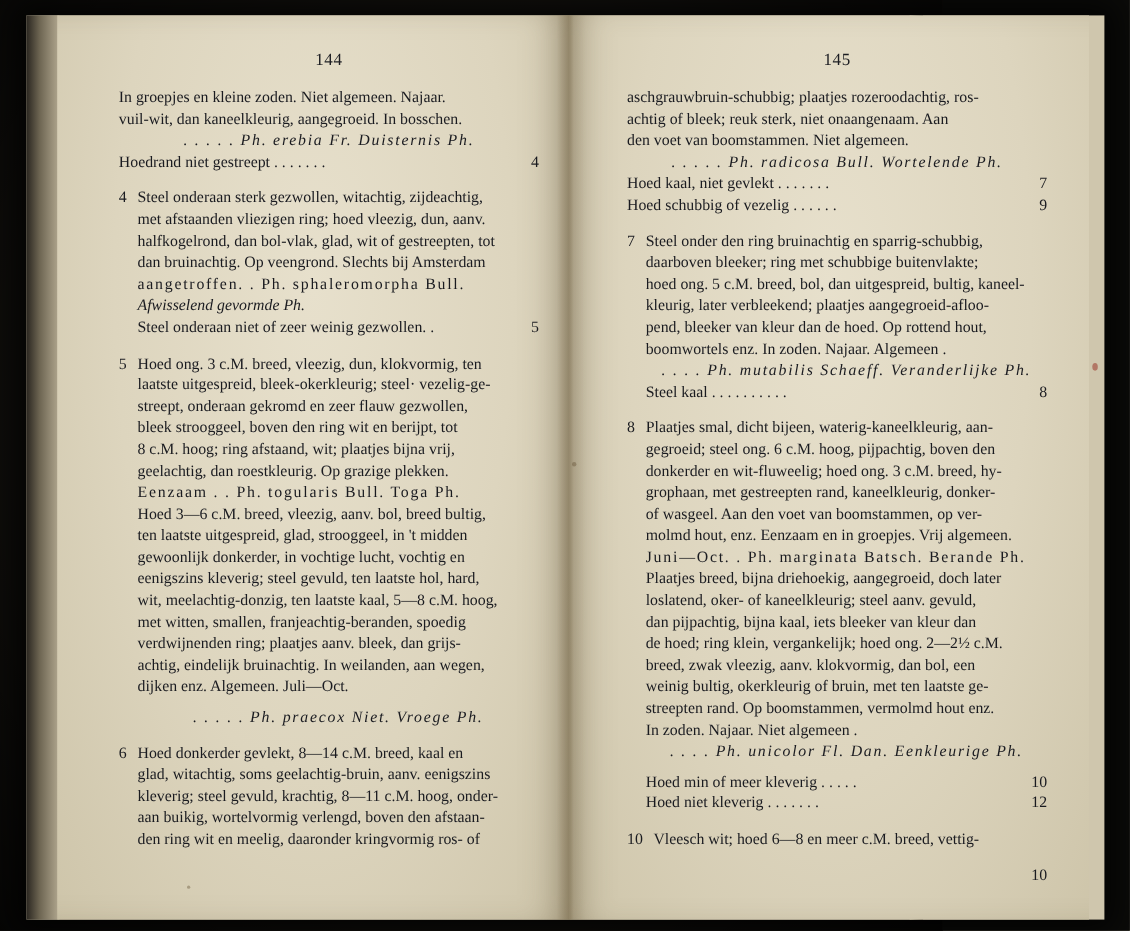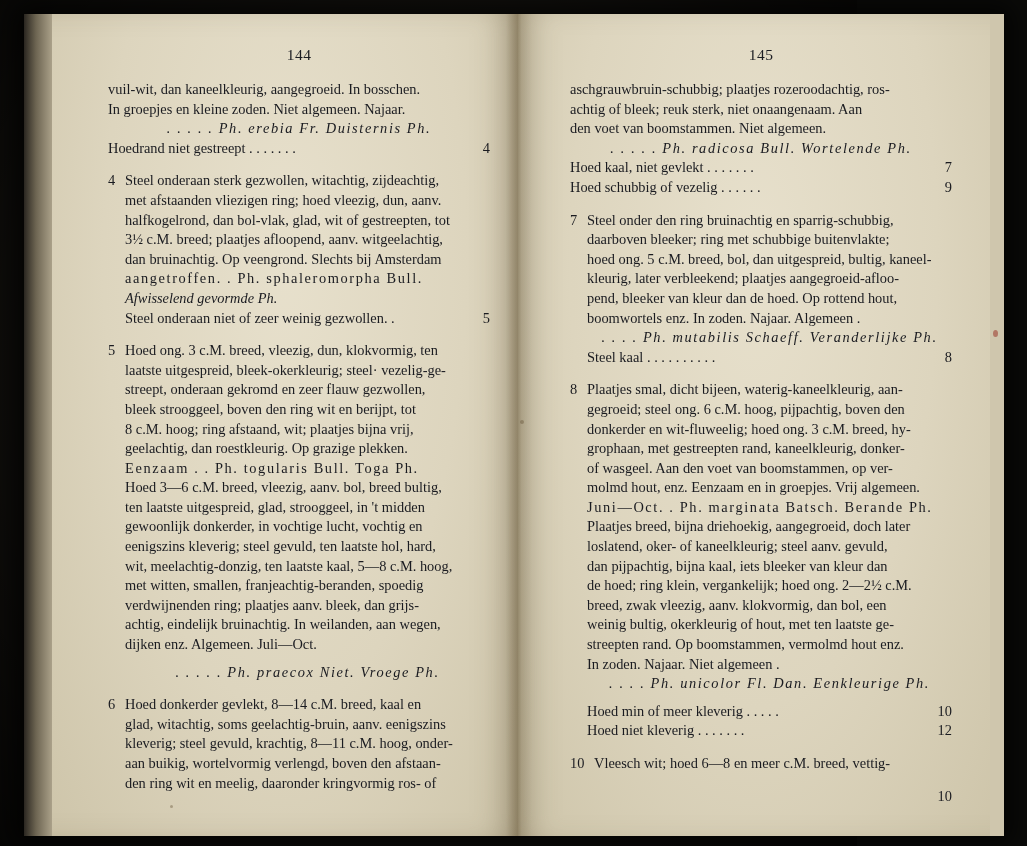--- a/index.html
+++ b/index.html
@@ -151,35 +151,34 @@
 
   <div class="speck" style="left:993px; top:330px; width:5px; height:7px; background:rgba(150,40,30,0.5);"></div>
   <div class="speck" style="left:520px; top:420px; width:4px; height:4px;"></div>
   <div class="speck" style="left:170px; top:805px; width:3px; height:3px;"></div>
 
   <div class="col left">
     <div class="folio">144</div>
 
     <div class="body">
       <div class="entry nopad">
+        <span class="hang">In groepjes en kleine zoden.  Niet algemeen.  Najaar.</span>
         <span class="hang">vuil-wit, dan kaneelkleurig, aangegroeid. In bosschen.</span>
-        <span class="hang">In groepjes en kleine zoden.  Niet algemeen.  Najaar.</span>
         <span class="refline sp ital">. . . . . Ph. erebia Fr.  Duisternis Ph.</span>
         <span class="keyline">
           <span class="rightnum">4</span>
           <span>Hoedrand niet gestreept . . . . . . .</span>
         </span>
       </div>
 
       <div class="entry">
         <span class="num">4</span>
         <span class="hang">Steel onderaan sterk gezwollen, witachtig, zijdeachtig,</span>
         <span class="hang">met afstaanden vliezigen ring; hoed vleezig, dun, aanv.</span>
         <span class="hang">halfkogelrond, dan bol-vlak, glad, wit of gestreepten, tot</span>
-        <span class="hang">3½ c.M. breed; plaatjes afloopend, aanv. witgeelachtig,</span>
         <span class="hang">dan bruinachtig.  Op veengrond.  Slechts bij Amsterdam</span>
         <span class="hang sp">aangetroffen.    .  Ph. sphaleromorpha Bull.</span>
         <span class="hang ital">Afwisselend gevormde Ph.</span>
         <span class="keyline">
           <span class="rightnum">5</span>
           <span>Steel onderaan niet of zeer weinig gezwollen.  .</span>
         </span>
       </div>
 
       <div class="entry">
@@ -255,21 +254,21 @@
         <span class="hang">donkerder en wit-fluweelig; hoed ong. 3 c.M. breed, hy-</span>
         <span class="hang">grophaan, met gestreepten rand, kaneelkleurig, donker-</span>
         <span class="hang">of  wasgeel.  Aan den voet van boomstammen, op ver-</span>
         <span class="hang">molmd hout, enz. Eenzaam en in groepjes. Vrij algemeen.</span>
         <span class="hang sp">Juni—Oct. . Ph. marginata Batsch.  Berande Ph.</span>
         <span class="hang">Plaatjes breed, bijna driehoekig, aangegroeid, doch later</span>
         <span class="hang">loslatend, oker- of kaneelkleurig; steel aanv. gevuld,</span>
         <span class="hang">dan pijpachtig, bijna kaal, iets bleeker van kleur dan</span>
         <span class="hang">de hoed; ring klein, vergankelijk; hoed ong. 2—2½ c.M.</span>
         <span class="hang">breed, zwak vleezig, aanv. klokvormig, dan bol, een</span>
-        <span class="hang">weinig bultig, okerkleurig of hout, met ten laatste ge-</span>
+        <span class="hang">weinig bultig, okerkleurig of bruin, met ten laatste ge-</span>
         <span class="hang">streepten rand. Op boomstammen, vermolmd hout enz.</span>
         <span class="hang">In zoden.  Najaar.  Niet algemeen  .</span>
         <span class="refline sp ital">. . . . Ph. unicolor Fl. Dan.  Eenkleurige Ph.</span>
         <span class="keyline" style="margin-top:8px;">
           <span class="rightnum">10</span>
           <span>Hoed min of meer kleverig  . . . . .</span>
         </span>
         <span class="keyline">
           <span class="rightnum">12</span>
           <span>Hoed niet kleverig . . . . . . .</span>

